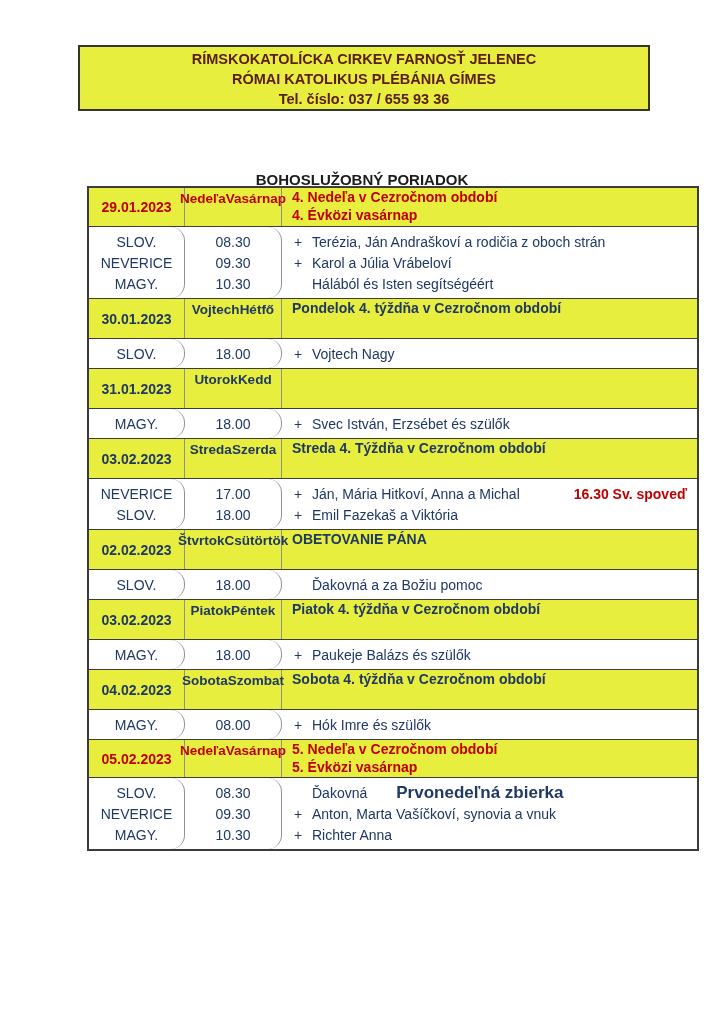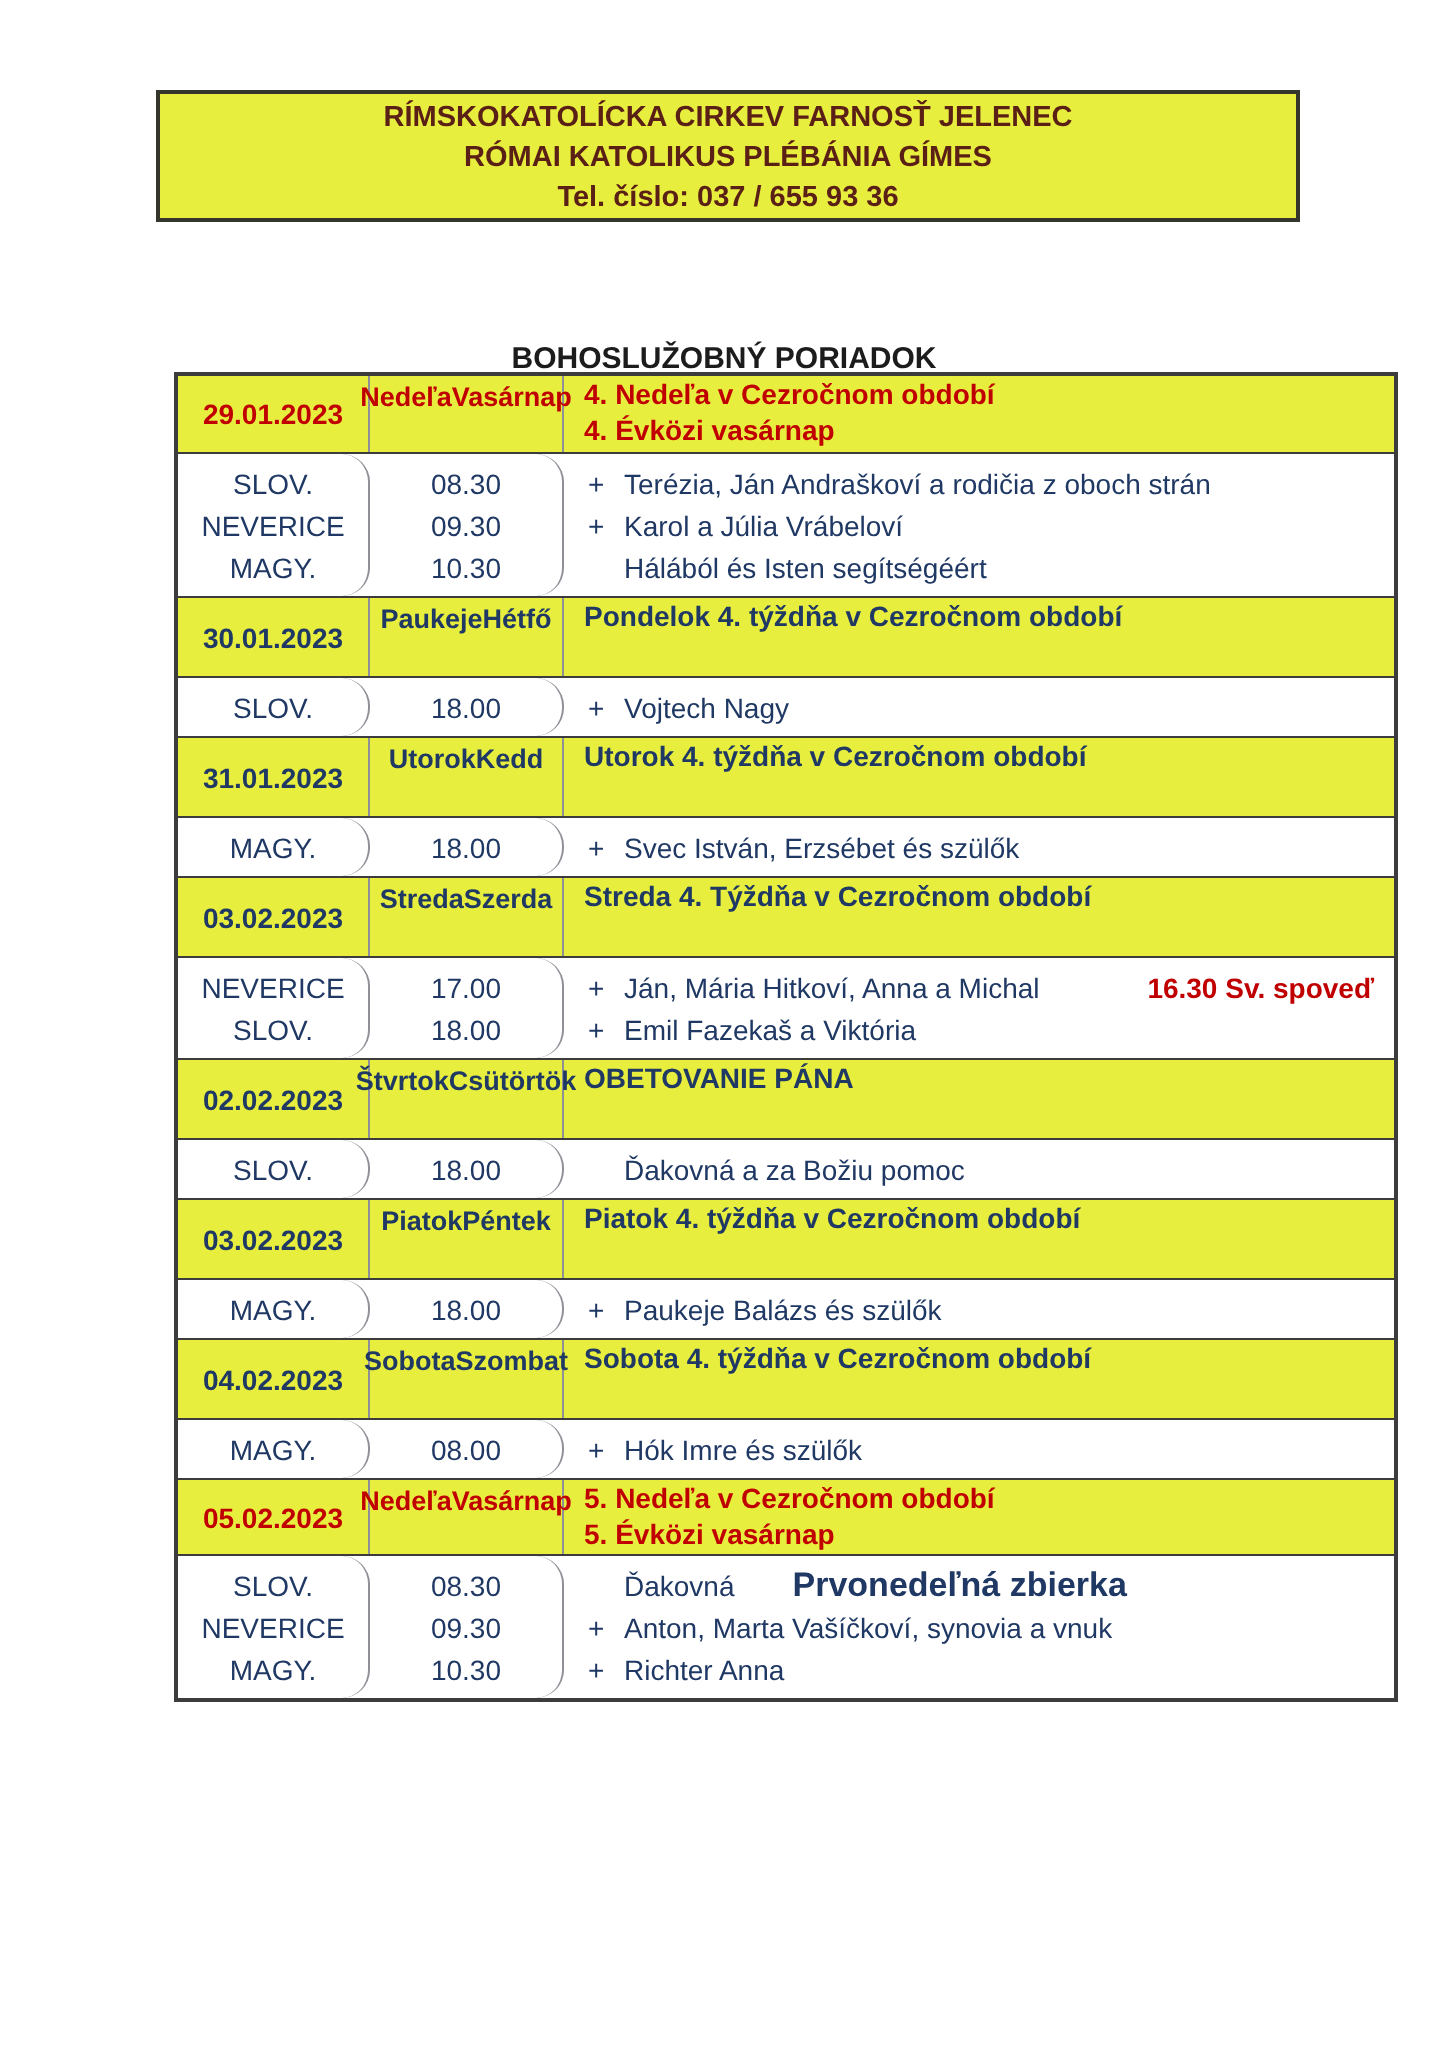--- a/index.html
+++ b/index.html
@@ -116,21 +116,21 @@
           </div>
           <div class="mline">
             <span class="plus"></span>
             <span class="itext">Hálából és Isten segítségéért</span>
           </div>
         </div>
       </div>
       <div class="trow row-day">
         <div class="cell c1">30.01.2023</div>
         <div class="cell c2">
-          <div class="day-line">Paukeje</div>
+          <div class="day-line">Vojtech</div>
           <div class="day-line">Hétfő</div>
         </div>
         <div class="cell c3">
           <div class="desc-line">Pondelok 4. týždňa v Cezročnom období</div>
         </div>
       </div>
       <div class="trow row-mass">
         <div class="cell c1">
           <div class="mline">SLOV.</div>
         </div>
@@ -142,23 +142,20 @@
             <span class="plus">+</span>
             <span class="itext">Vojtech Nagy</span>
           </div>
         </div>
       </div>
       <div class="trow row-day">
         <div class="cell c1">31.01.2023</div>
         <div class="cell c2">
           <div class="day-line">Utorok</div>
           <div class="day-line">Kedd</div>
-        </div>
-        <div class="cell c3">
-          <div class="desc-line">Utorok 4. týždňa v Cezročnom období</div>
         </div>
       </div>
       <div class="trow row-mass">
         <div class="cell c1">
           <div class="mline">MAGY.</div>
         </div>
         <div class="cell c2">
           <div class="mline">18.00</div>
         </div>
         <div class="cell c3">

